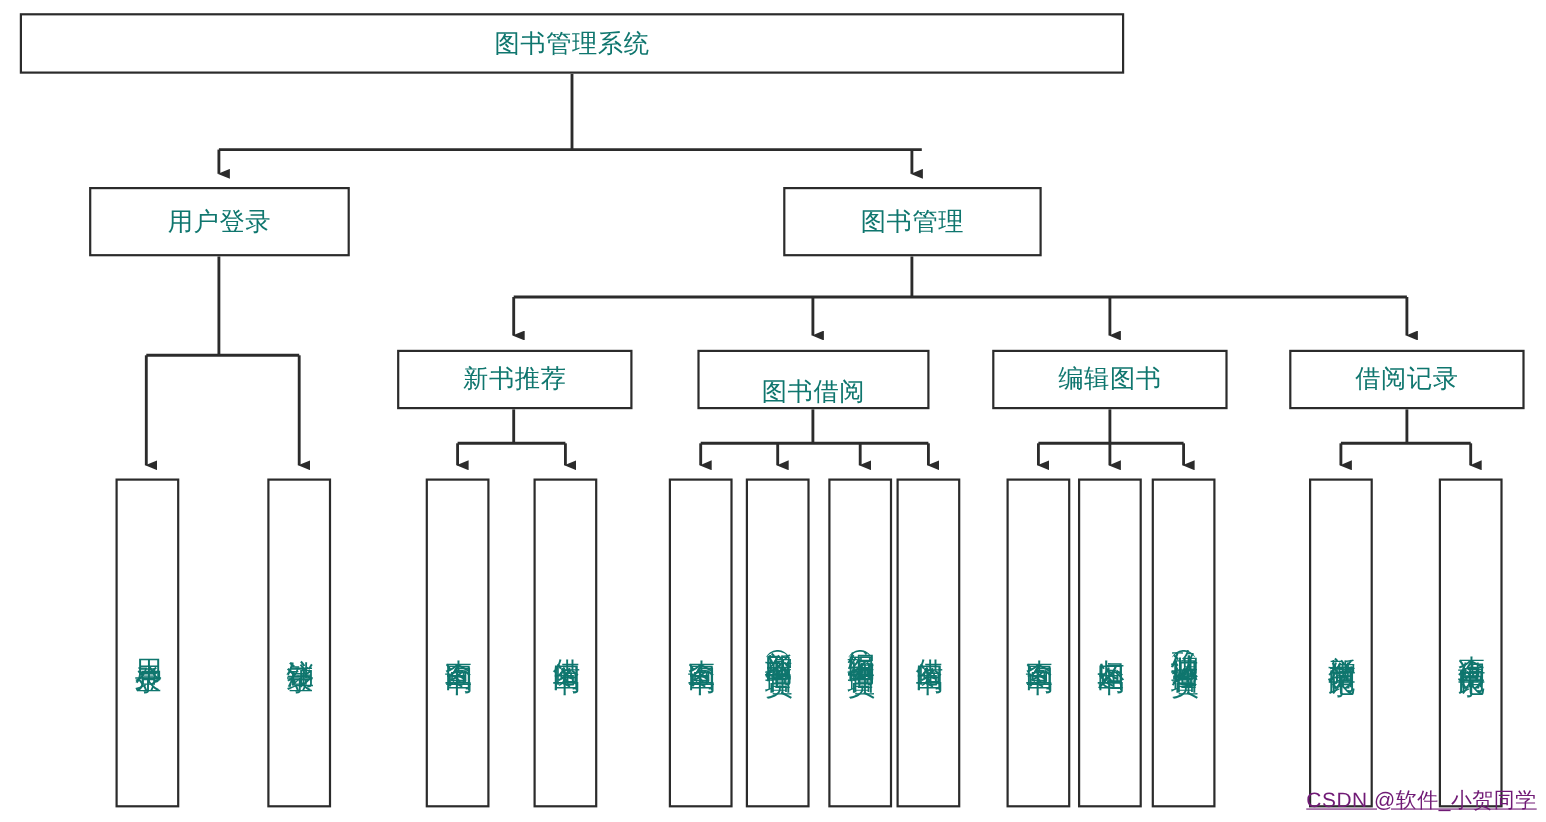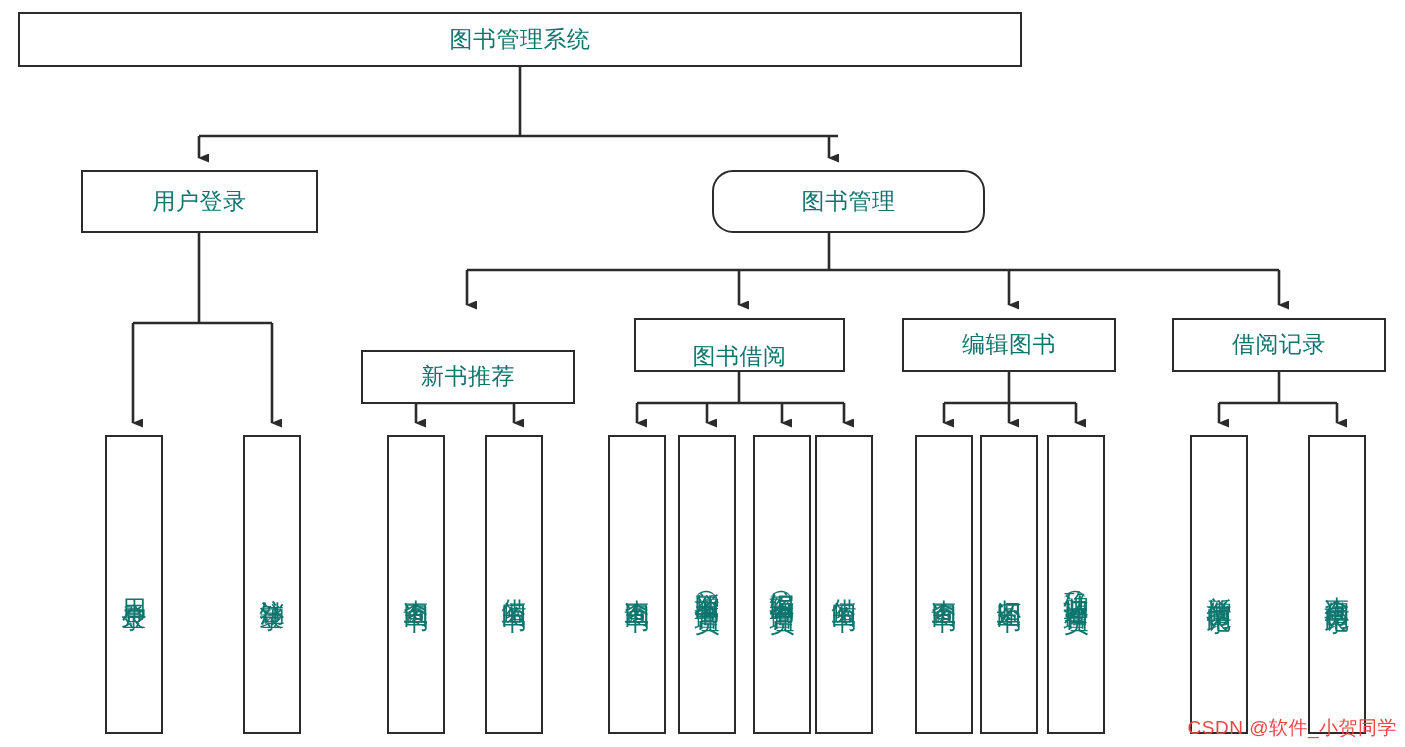--- a/index.html
+++ b/index.html
@@ -59,24 +59,25 @@
     font-size: 25px;
     letter-spacing: 3px;
     line-height: 1;
     white-space: nowrap;
   }
   #watermark {
     position: absolute;
     right: 8px;
     bottom: 6px;
     font-size: 19px;
-    color: #ef4444;
+    color: #701a75;
     letter-spacing: 0.5px;
     white-space: nowrap;
     pointer-events: none;
+    text-decoration: underline;
   }
 </style>
 </head>
 <body>
 
 <div id="diagram-root">
 
   <svg id="diagram-svg" viewBox="0 0 1405 747" xmlns="http://www.w3.org/2000/svg">
     <defs>
       <marker id="arrow" markerWidth="9" markerHeight="11" refX="4.5" refY="10" orient="auto" markerUnits="userSpaceOnUse">
@@ -127,25 +128,25 @@
     </g>
   </svg>
 
   <div class="node-box root horizontal" style="left:18px; top:12px; width:1004px; height:55px;">
     <span class="node-label">图书管理系统</span>
   </div>
 
   <div class="node-box horizontal" style="left:81px; top:170px; width:237px; height:63px;">
     <span class="node-label">用户登录</span>
   </div>
-  <div class="node-box horizontal" style="left:712px; top:170px; width:273px; height:63px;border-radius:21px;">
+  <div class="node-box horizontal" style="left:712px; top:170px; width:235px; height:63px;">
     <span class="node-label">图书管理</span>
   </div>
 
-  <div class="node-box horizontal" style="left:361px; top:318px; width:214px; height:54px;margin-top:32px;">
+  <div class="node-box horizontal" style="left:361px; top:318px; width:214px; height:54px;">
     <span class="node-label">新书推荐</span>
   </div>
   <div class="node-box horizontal" style="left:634px; top:318px; width:211px; height:54px;align-items:flex-end;">
     <span class="node-label">图书借阅</span>
   </div>
   <div class="node-box horizontal" style="left:902px; top:318px; width:214px; height:54px;">
     <span class="node-label">编辑图书</span>
   </div>
   <div class="node-box horizontal" style="left:1172px; top:318px; width:214px; height:54px;">
     <span class="node-label">借阅记录</span>

